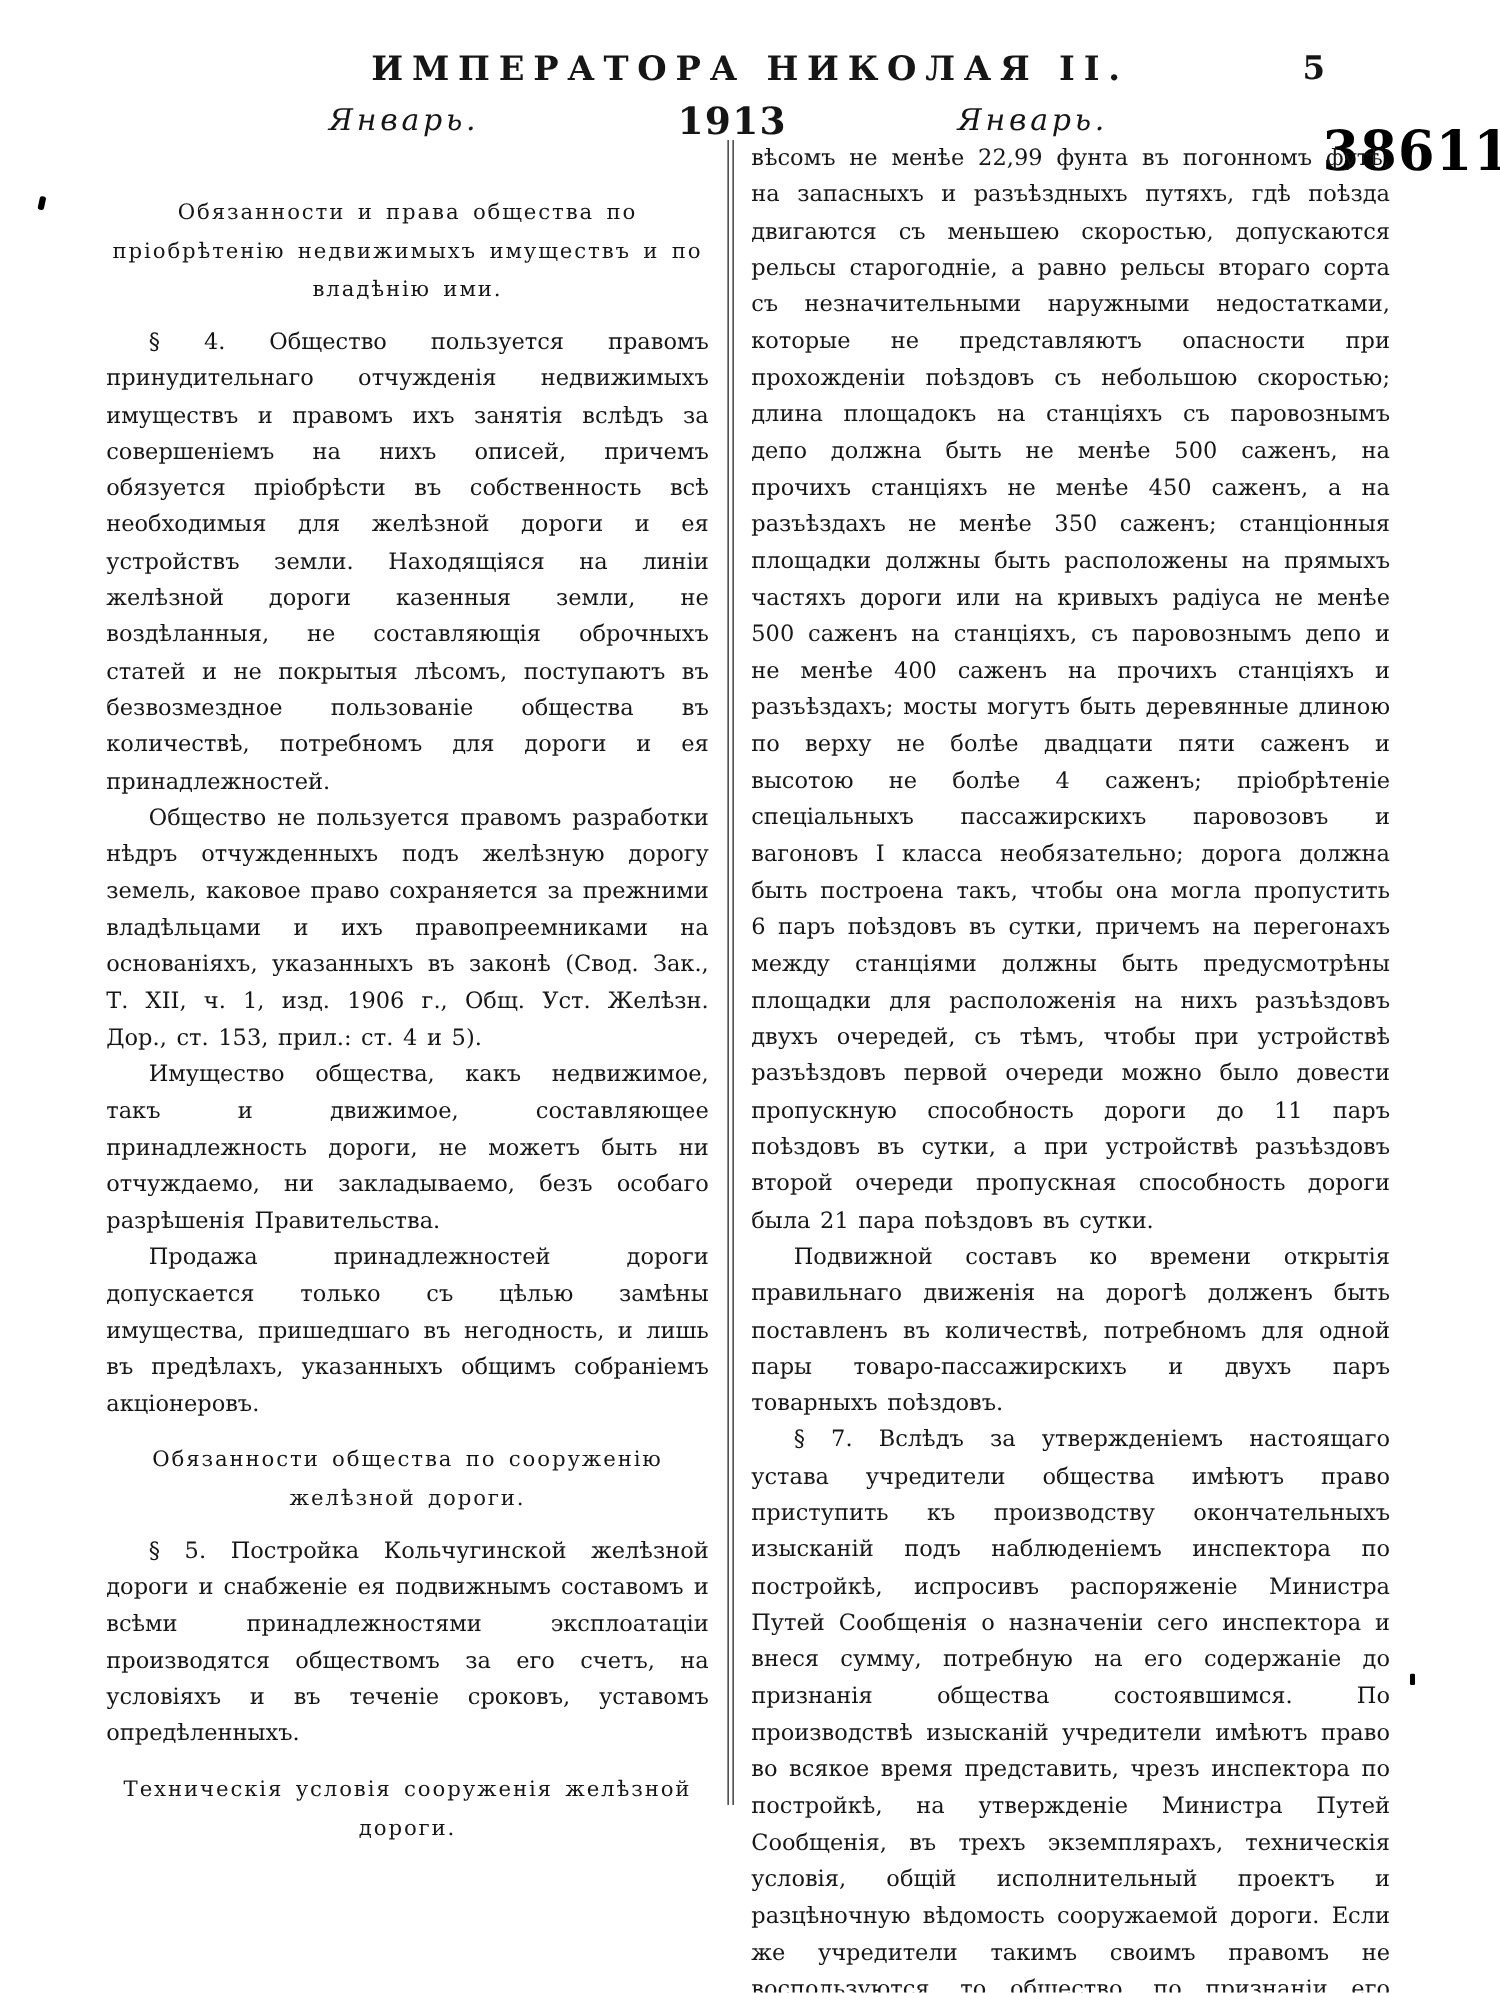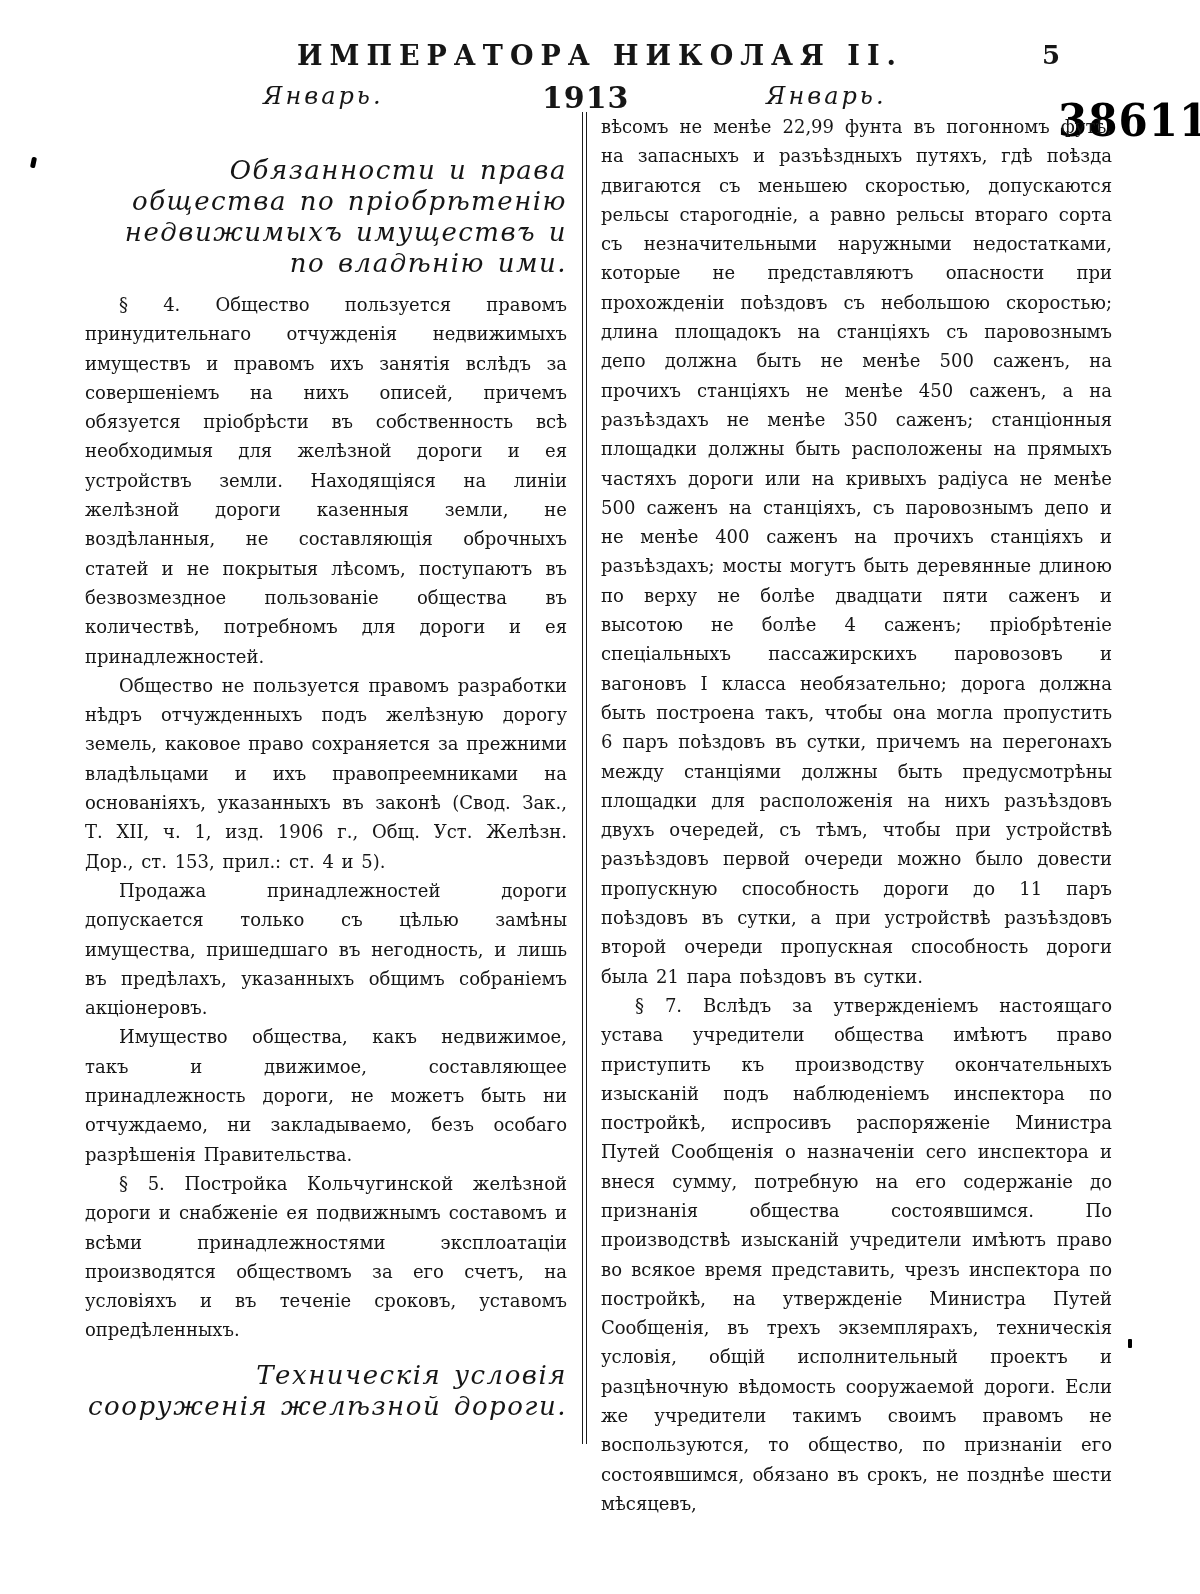--- a/index.html
+++ b/index.html
@@ -47,23 +47,23 @@
   }
   .column.left{left:85px;top:140px;width:482px;}
   .column.right{left:601px;top:112px;width:511px;}
   .para{
     font-size:18px;line-height:29.3px;
     text-align:justify;word-spacing:2px;
     margin:0;text-indent:0;
   }
   .para.indent{text-indent:34px;}
   .section-heading{
-    font-style:italic;font-weight:normal;
-    text-align:right;
-    font-size:26px;line-height:31px;
+    font-weight:normal;
+    text-align:center;
+    font-size:17px;line-height:31px;
     letter-spacing:1.5px;word-spacing:3px;
     margin:15px 0 11px 0;
   }
   .ink-speck{
     position:absolute;background:#000;
   }
   .speck-1{left:31px;top:157px;width:5px;height:11px;border-radius:2px;transform:rotate(12deg);}
   .speck-2{left:1128px;top:1339px;width:4px;height:9px;border-radius:1px;}
 </style>
 </head>
@@ -75,24 +75,26 @@
 <div class="year">1913</div>
 <div class="month-right">Январь.</div>
 <div class="stamp">38611</div>
 
 <div class="column-divider"></div>
 
 <div class="column left">
     <h3 class="section-heading">Обязанности и права общества по пріобрѣтенію недвижимыхъ имуществъ и по владѣнію ими.</h3>
     <p class="para indent">§ 4. Общество пользуется правомъ принудительнаго отчужденія недвижимыхъ имуществъ и правомъ ихъ занятія вслѣдъ за совершеніемъ на нихъ описей, причемъ обязуется пріобрѣсти въ собственность всѣ необходимыя для желѣзной дороги и ея устройствъ земли. Находящіяся на линіи желѣзной дороги казенныя земли, не воздѣланныя, не составляющія оброчныхъ статей и не покрытыя лѣсомъ, поступаютъ въ безвозмездное пользованіе общества въ количествѣ, потребномъ для дороги и ея принадлежностей.</p>
     <p class="para indent">Общество не пользуется правомъ разработки нѣдръ отчужденныхъ подъ желѣзную дорогу земель, каковое право сохраняется за прежними владѣльцами и ихъ правопреемниками на основаніяхъ, указанныхъ въ законѣ (Свод. Зак., Т. XII, ч. 1, изд. 1906 г., Общ. Уст. Желѣзн. Дор., ст. 153, прил.: ст. 4 и 5).</p>
+    <p class="para indent">Имущество общества, какъ недвижимое, такъ и движимое, составляющее принадлежность дороги, не можетъ быть ни отчуждаемо, ни закладываемо, безъ особаго разрѣшенія Правительства.</p>
     <p class="para indent">Продажа принадлежностей дороги допускается только съ цѣлью замѣны имущества, пришедшаго въ негодность, и лишь въ предѣлахъ, указанныхъ общимъ собраніемъ акціонеровъ.</p>
-    <p class="para indent">Имущество общества, какъ недвижимое, такъ и движимое, составляющее принадлежность дороги, не можетъ быть ни отчуждаемо, ни закладываемо, безъ особаго разрѣшенія Правительства.</p>
+    <h3 class="section-heading">Обязанности общества по сооруженію желѣзной дороги.</h3>
     <p class="para indent">§ 5. Постройка Кольчугинской желѣзной дороги и снабженіе ея подвижнымъ составомъ и всѣми принадлежностями эксплоатаціи производятся обществомъ за его счетъ, на условіяхъ и въ теченіе сроковъ, уставомъ опредѣленныхъ.</p>
     <h3 class="section-heading">Техническія условія сооруженія желѣзной дороги.</h3>
   </div>
 <div class="column right">
     <p class="para">вѣсомъ не менѣе 22,99 фунта въ погонномъ футѣ, на запасныхъ и разъѣздныхъ путяхъ, гдѣ поѣзда двигаются съ меньшею скоростью, допускаются рельсы старогодніе, а равно рельсы втораго сорта съ незначительными наружными недостатками, которые не представляютъ опасности при прохожденіи поѣздовъ съ небольшою скоростью; длина площадокъ на станціяхъ съ паровознымъ депо должна быть не менѣе 500 саженъ, на прочихъ станціяхъ не менѣе 450 саженъ, а на разъѣздахъ не менѣе 350 саженъ; станціонныя площадки должны быть расположены на прямыхъ частяхъ дороги или на кривыхъ радіуса не менѣе 500 саженъ на станціяхъ, съ паровознымъ депо и не менѣе 400 саженъ на прочихъ станціяхъ и разъѣздахъ; мосты могутъ быть деревянные длиною по верху не болѣе двадцати пяти саженъ и высотою не болѣе 4 саженъ; пріобрѣтеніе спеціальныхъ пассажирскихъ паровозовъ и вагоновъ I класса необязательно; дорога должна быть построена такъ, чтобы она могла пропустить 6 паръ поѣздовъ въ сутки, причемъ на перегонахъ между станціями должны быть предусмотрѣны площадки для расположенія на нихъ разъѣздовъ двухъ очередей, съ тѣмъ, чтобы при устройствѣ разъѣздовъ первой очереди можно было довести пропускную способность дороги до 11 паръ поѣздовъ въ сутки, а при устройствѣ разъѣздовъ второй очереди пропускная способность дороги была 21 пара поѣздовъ въ сутки.</p>
+    <p class="para indent">Подвижной составъ ко времени открытія правильнаго движенія на дорогѣ долженъ быть поставленъ въ количествѣ, потребномъ для одной пары товаро-пассажирскихъ и двухъ паръ товарныхъ поѣздовъ.</p>
     <p class="para indent">§ 7. Вслѣдъ за утвержденіемъ настоящаго устава учредители общества имѣютъ право приступить къ производству окончательныхъ изысканій подъ наблюденіемъ инспектора по постройкѣ, испросивъ распоряженіе Министра Путей Сообщенія о назначеніи сего инспектора и внеся сумму, потребную на его содержаніе до признанія общества состоявшимся. По производствѣ изысканій учредители имѣютъ право во всякое время представить, чрезъ инспектора по постройкѣ, на утвержденіе Министра Путей Сообщенія, въ трехъ экземплярахъ, техническія условія, общій исполнительный проектъ и разцѣночную вѣдомость сооружаемой дороги. Если же учредители такимъ своимъ правомъ не воспользуются, то общество, по признаніи его состоявшимся, обязано въ срокъ, не позднѣе шести мѣсяцевъ,</p>
   </div>
 
 <div class="ink-speck speck-1"></div>
 <div class="ink-speck speck-2"></div>
 
 </body></html>

